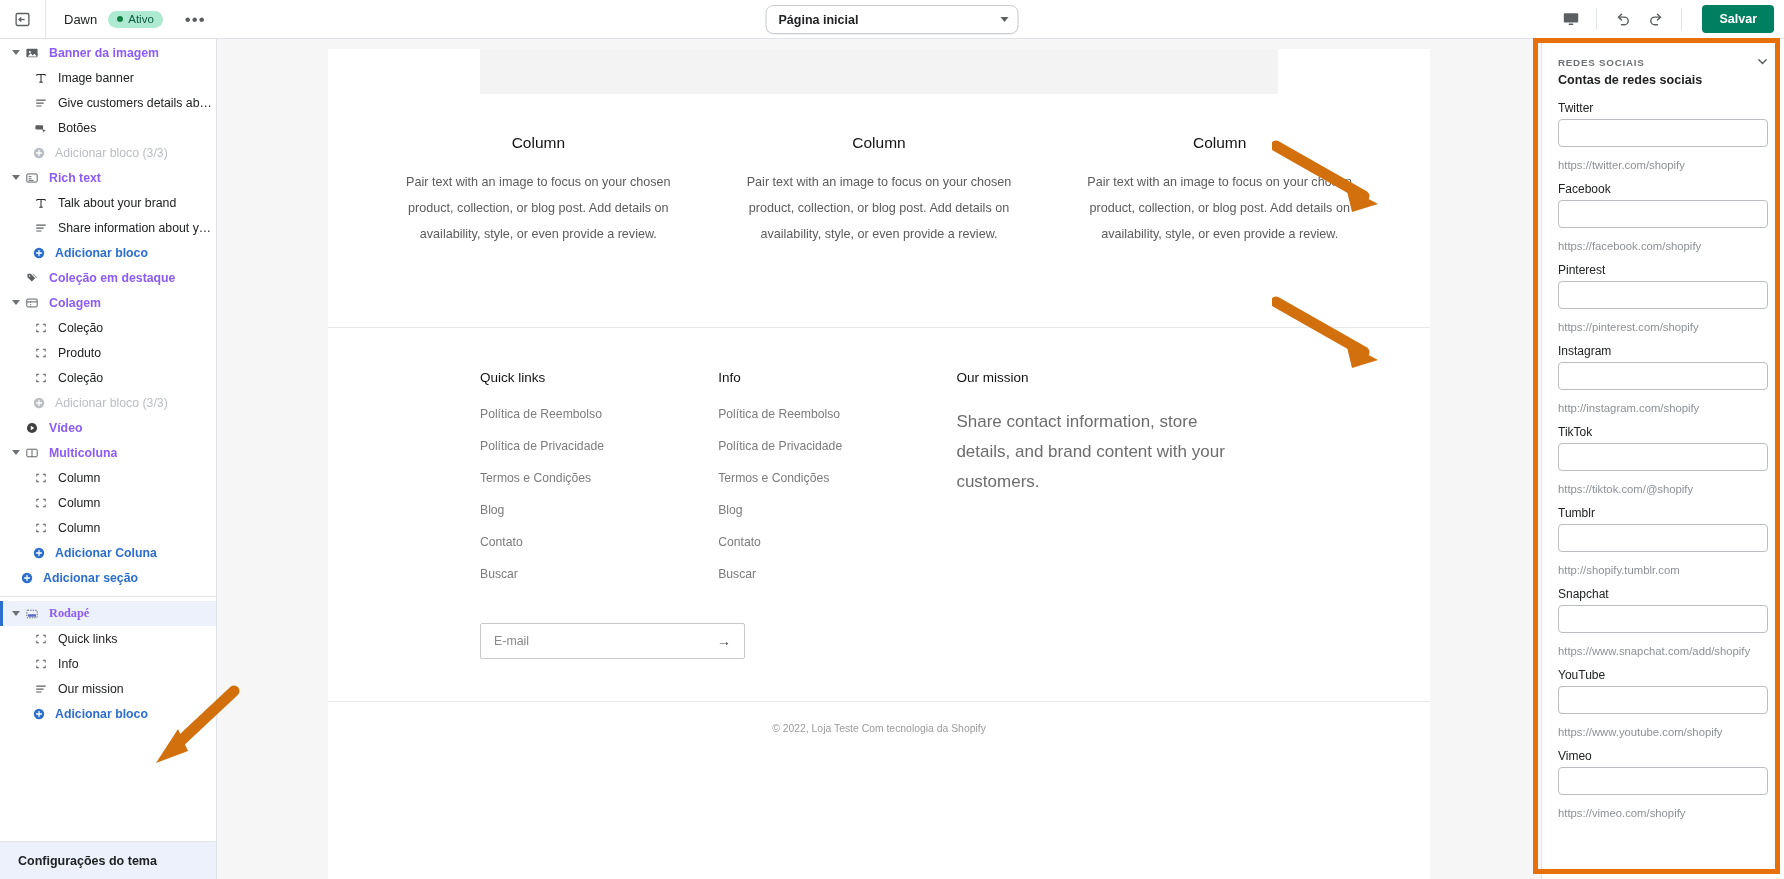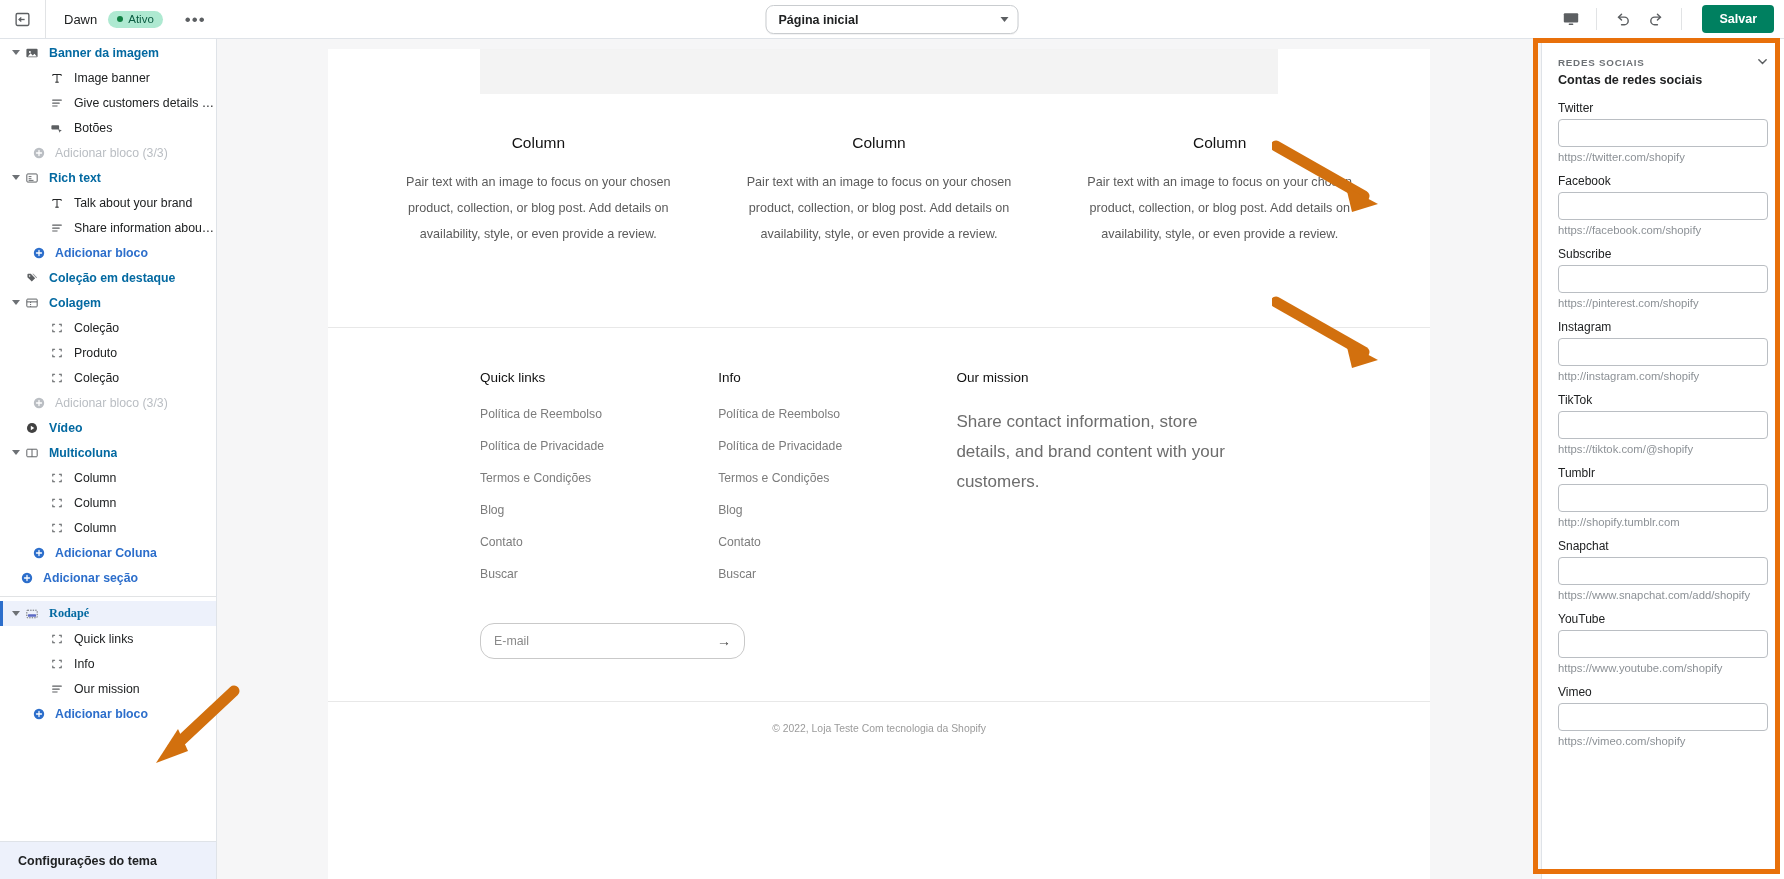--- a/index.html
+++ b/index.html
@@ -88,22 +88,22 @@
   }
   .side-scroll { flex: 1; overflow: hidden; padding-top: 1px; }
   .s-row {
     display: flex; align-items: center;
     height: 25px;
     padding-left: 10px;
     cursor: pointer;
     position: relative;
     white-space: nowrap;
   }
-  .s-row.section { font-weight: 700; color: #0369a1; }
-  .s-row.block { color: #202223; padding-left: 48px; }
+  .s-row.section { font-weight: 700; color: #8b5cf6; }
+  .s-row.block { color: #202223; padding-left: 32px; }
   .s-row.add { color: #2c6ecb; font-weight: 600; padding-left: 30px; }
   .s-row.add.disabled { color: #babec3; font-weight: 400; }
   .s-row.add-section { color: #2c6ecb; font-weight: 600; padding-left: 18px; }
   .s-row.selected { background: #edf1fb; font-family: Liberation Serif, serif; }
   .s-row.selected::before {
     content: ""; position: absolute; left: 0; top: 0; bottom: 0; width: 3px; background: #2c6ecb;
   }
   .twisty {
     width: 11px; min-width: 11px; height: 11px;
     display: inline-flex; align-items: center; justify-content: center;
@@ -156,21 +156,21 @@
   .pv-footer { display: flex; padding: 42px 152px 0 152px; }
   .pv-fcol { flex: 1; }
   .pv-fcol.wide { flex: 1.35; }
   .pv-fcol h4 { font-size: 13.5px; font-weight: 400; color: #121212; margin-bottom: 22px; }
   .pv-flink { font-size: 12.2px; color: #7c7c7c; margin-bottom: 18px; cursor: pointer; }
   .pv-ftext { font-size: 17px; color: #6d6d6d; line-height: 1.75; max-width: 270px; }
   .pv-subscribe { margin-top: 24px; padding: 0 152px; }
   .pv-subscribe h4 { font-size: 14.5px; font-weight: 400; color: #121212; margin-bottom: 18px; }
   .pv-email-wrap {
     width: 265px; height: 36px;
-    border: 1px solid #c9c9c9; border-radius: 14px;
+    border: 1px solid #c9c9c9; border-radius: 2px;
     display: flex; align-items: center; justify-content: space-between;
     padding: 0 13px;
     font-size: 12.4px; color: #8a8a8a;
   }
   .pv-arrow { font-size: 14px; color: #454545; }
   .pv-copy-sep { border-top: 1px solid #e8e8e8; margin: 42px 0 0 0; }
   .pv-copy { text-align: center; font-size: 10.4px; color: #9b9b9b; padding-top: 21px; }
 
   
   .right-panel {
@@ -193,21 +193,21 @@
   }
   .rp-field { margin-bottom: 11px; }
   .rp-label { font-size: 12px; color: #202223; margin-bottom: 4px; }
   .rp-input {
     width: 100%; height: 28px;
     border: 1px solid #babec3; border-radius: 4px;
     background: #fff; font-size: 12px; padding: 0 8px;
     font-family: "Liberation Sans", sans-serif;
     color: #202223;
   }
-  .rp-help { font-size: 11.3px; color: #8c9196; margin-top: 4px; }
+  .rp-help { font-size: 11.3px; color: #8c9196; margin-top: 12px; }
 
   
   .anno-box {
     position: absolute;
     border: 5px solid #e8700a;
     pointer-events: none;
     z-index: 40;
   }
   .anno-arrow { position: absolute; pointer-events: none; z-index: 45; }
 </style>
@@ -596,21 +596,21 @@
         <span>
           <svg width="11" height="11" viewBox="0 0 12 12">
               <path d="M2 4.2l4 4 4-4" fill="none" stroke="#5c5f62" stroke-width="1.6" stroke-linecap="round"></path>
             </svg>
         </span>
       </div>
       <div class="rp-section-title">Contas de redes sociais</div>
       <div id="rp-fields">
           <div class="rp-field"><div class="rp-label">Twitter</div><input class="rp-input" type="text" style=""><div class="rp-help">https://twitter.com/shopify</div></div>
           <div class="rp-field"><div class="rp-label">Facebook</div><input class="rp-input" type="text" style=""><div class="rp-help">https://facebook.com/shopify</div></div>
-          <div class="rp-field"><div class="rp-label">Subscribe</div><input class="rp-input" type="text" style=""><div class="rp-help">https://pinterest.com/shopify</div></div>
+          <div class="rp-field"><div class="rp-label">Pinterest</div><input class="rp-input" type="text" style=""><div class="rp-help">https://pinterest.com/shopify</div></div>
           <div class="rp-field"><div class="rp-label">Instagram</div><input class="rp-input" type="text" style=""><div class="rp-help">http://instagram.com/shopify</div></div>
           <div class="rp-field"><div class="rp-label">TikTok</div><input class="rp-input" type="text" style=""><div class="rp-help">https://tiktok.com/@shopify</div></div>
           <div class="rp-field"><div class="rp-label">Tumblr</div><input class="rp-input" type="text" style=""><div class="rp-help">http://shopify.tumblr.com</div></div>
           <div class="rp-field"><div class="rp-label">Snapchat</div><input class="rp-input" type="text" style=""><div class="rp-help">https://www.snapchat.com/add/shopify</div></div>
           <div class="rp-field"><div class="rp-label">YouTube</div><input class="rp-input" type="text" style=""><div class="rp-help">https://www.youtube.com/shopify</div></div>
           <div class="rp-field"><div class="rp-label">Vimeo</div><input class="rp-input" type="text" style=""><div class="rp-help">https://vimeo.com/shopify</div></div>
         </div>
     </div>
   </div>
 

